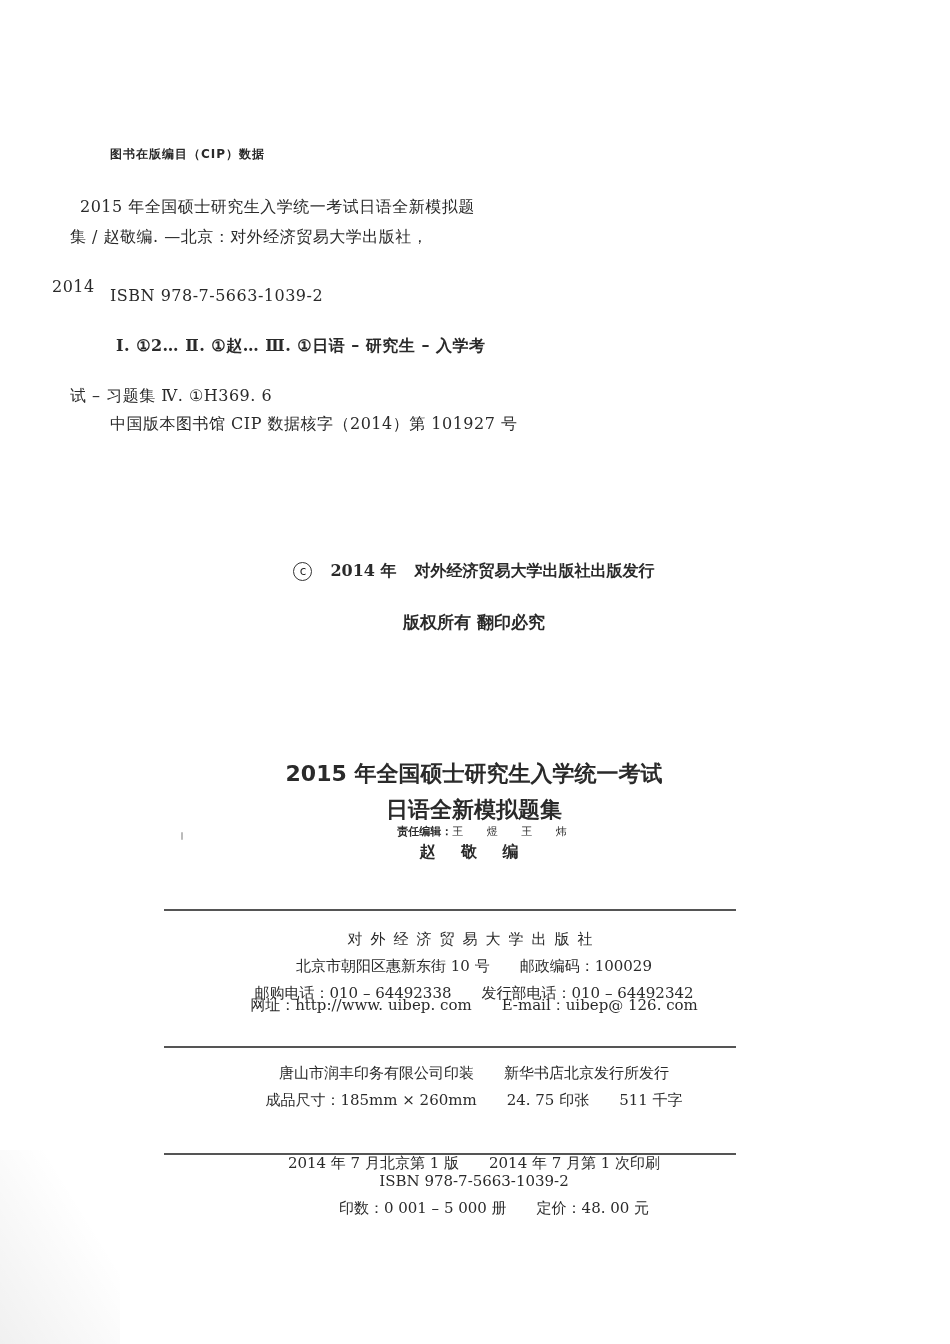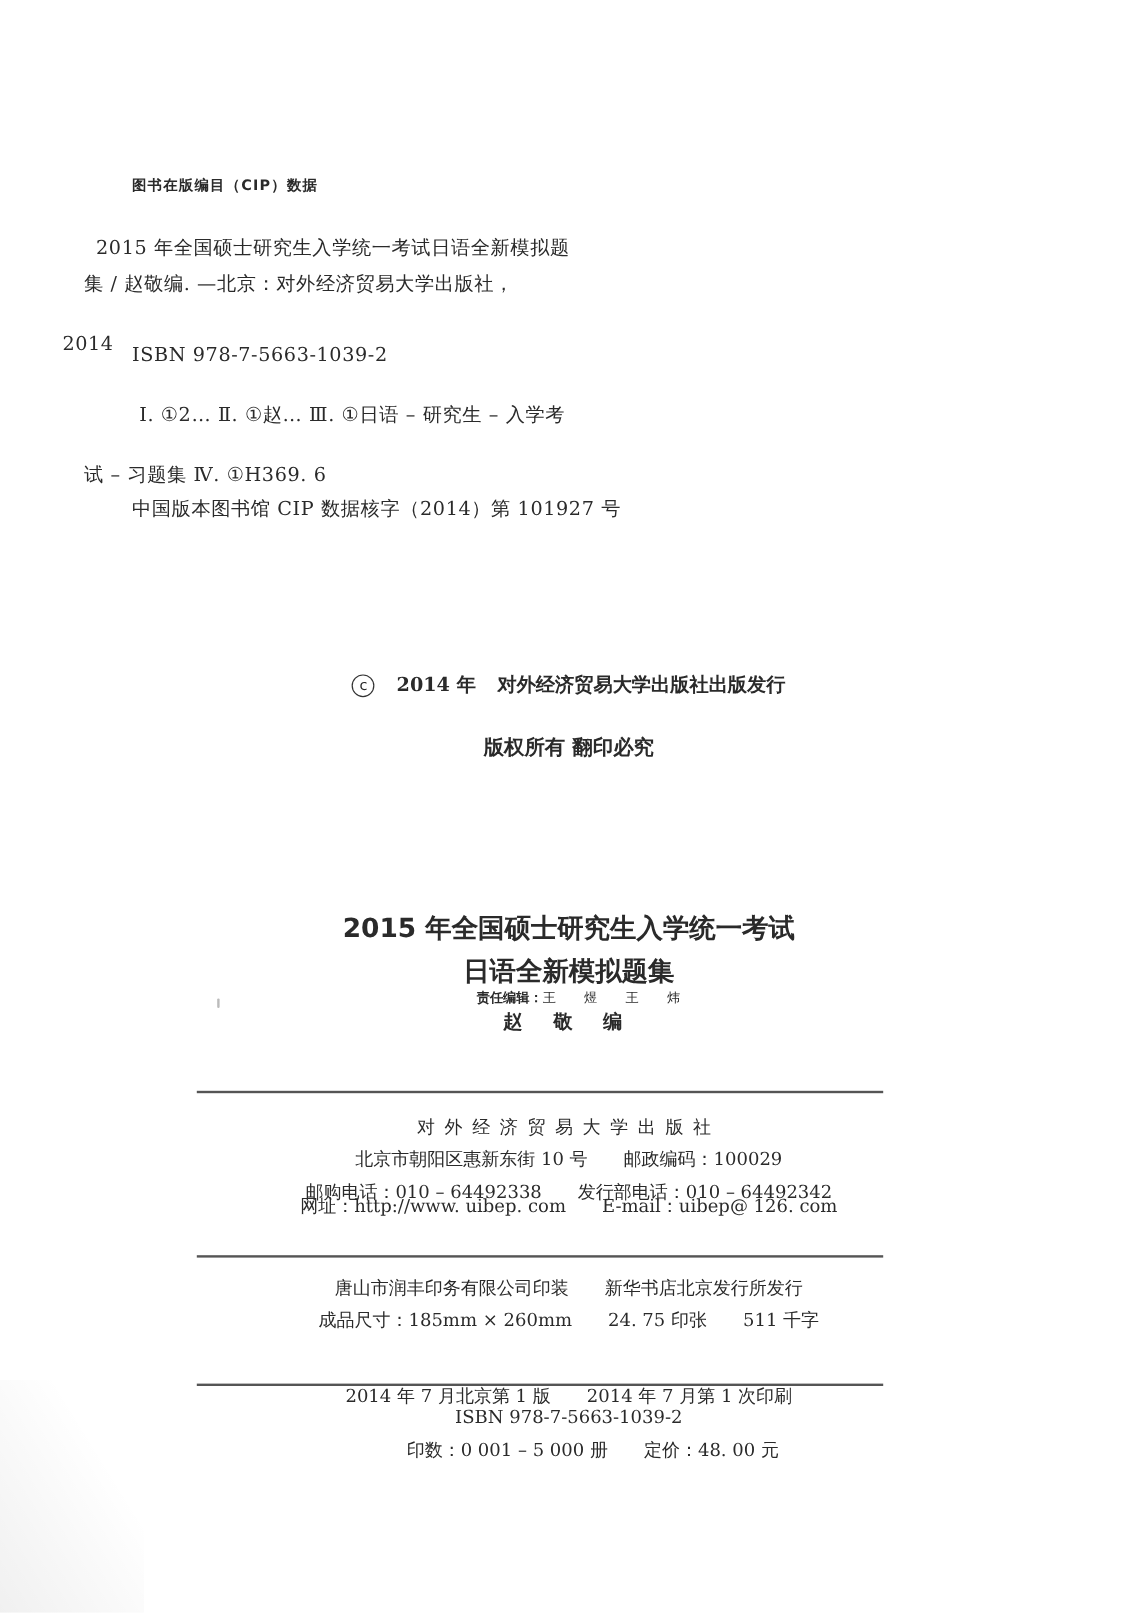--- a/index.html
+++ b/index.html
@@ -63,21 +63,21 @@
 <body>
 
 <div class="page-shade"></div>
 
 <div>
   <div class="abs sans cip-heading">图书在版编目（CIP）数据</div>
   <div class="abs serif cip-line" style="left:80px; top:197px;">2015 年全国硕士研究生入学统一考试日语全新模拟题</div>
   <div class="abs serif cip-line" style="left:70px; top:227px;">集 / 赵敬编. —北京：对外经济贸易大学出版社，</div>
   <div class="abs serif cip-line" style="left:52px; top:256px;margin-top:21px;">2014</div>
   <div class="abs serif cip-line" style="left:110px; top:286px;">ISBN 978-7-5663-1039-2</div>
-  <div class="abs serif cip-line" style="left:116px; top:336px;">Ⅰ. ①2…  Ⅱ. ①赵…  Ⅲ. ①日语 – 研究生 – 入学考</div>
+  <div class="abs serif cip-line" style="left:116px; top:336px;font-weight:bold;">Ⅰ. ①2…  Ⅱ. ①赵…  Ⅲ. ①日语 – 研究生 – 入学考</div>
   <div class="abs serif cip-line" style="left:70px; top:386px;">试 – 习题集  Ⅳ. ①H369. 6</div>
   <div class="abs serif cip-line" style="left:110px; top:414px;">中国版本图书馆 CIP 数据核字（2014）第 101927 号</div>
 </div>
 
 <div class="abs center-line sans copyright">
   <span class="c-mark">c</span><span class="serif">2014 年</span><span class="gap"></span><span>对外经济贸易大学出版社出版发行</span>
 </div>
 <div class="abs center-line sans rights">版权所有   翻印必究</div>
 
 <div class="abs center-line sans title1">2015 年全国硕士研究生入学统一考试</div>

